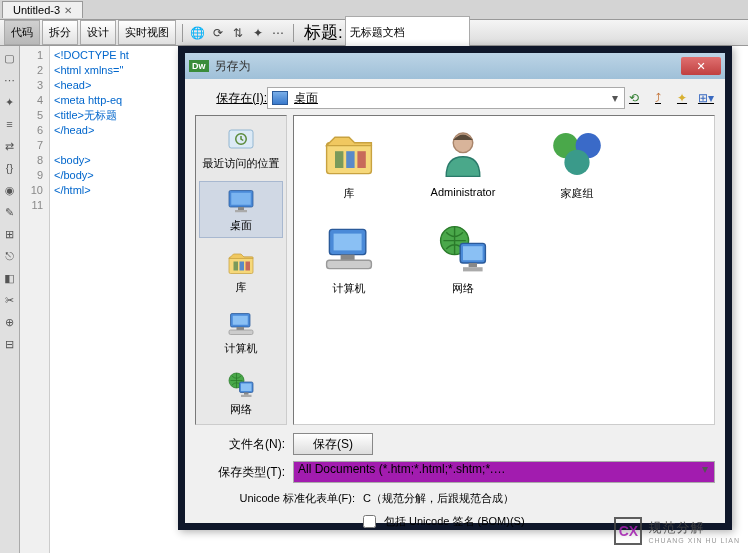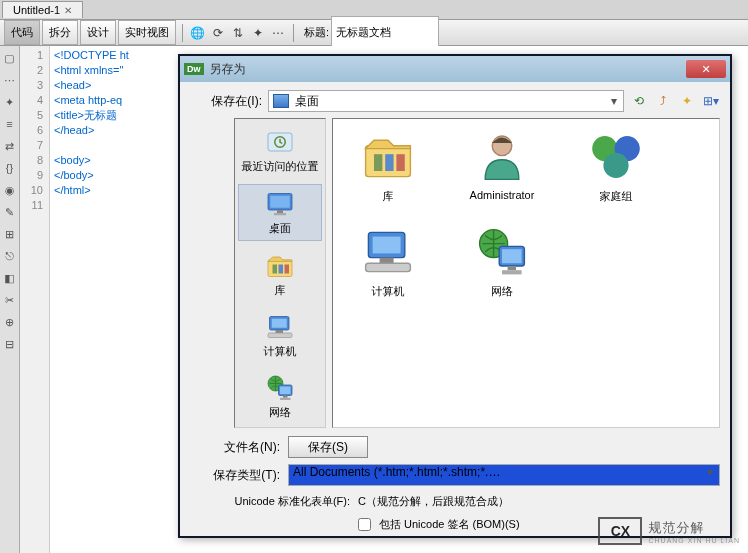--- a/index.html
+++ b/index.html
@@ -5,73 +5,73 @@
 * { box-sizing: border-box; margin: 0; padding: 0; font-family: "Microsoft YaHei", Tahoma, Arial, sans-serif; }
 html, body { width: 748px; height: 553px; overflow: hidden; background: #e8e8e8; }
 .tabbar { height: 20px; background: #d4d4d4; border-bottom: 1px solid #999; display: flex; align-items: center; }
 .tab { font-size: 11px; padding: 2px 10px; background: #f0f0f0; border: 1px solid #999; border-bottom: none; margin-left: 2px; display: flex; align-items: center; gap: 4px; }
 .tab .x { color: #666; cursor: pointer; font-size: 10px; }
 .toolbar { height: 26px; background: linear-gradient(#f5f5f5,#dcdcdc); border-bottom: 1px solid #999; display: flex; align-items: center; gap: 2px; padding: 0 4px; }
 .tbtn { font-size: 11px; padding: 4px 6px; border: 1px solid #aaa; background: linear-gradient(#fff,#e0e0e0); cursor: pointer; }
 .tbtn.active { background: linear-gradient(#d0d0d0,#b8b8b8); }
 .sep { width: 1px; height: 18px; background: #999; margin: 0 4px; }
 .ticon { width: 18px; height: 18px; display: flex; align-items: center; justify-content: center; font-size: 12px; color: #444; cursor: pointer; }
-.tlabel { font-size: 11px; margin-left: 4px; }
-.tinput { font-size: 11px; padding: 16px 4px; border: 1px solid #aaa; width: 108px; height: 18px; }
+.tlabel { font-size: 17px; margin-left: 4px; }
+.tinput { font-size: 11px; padding: 16px 4px; border: 1px solid #aaa; width: 125px; height: 18px; }
 .main { display: flex; height: calc(100% - 46px); }
 .left-tools { width: 20px; background: #e0e0e0; border-right: 1px solid #aaa; display: flex; flex-direction: column; align-items: center; padding-top: 4px; gap: 6px; }
 .lt-icon { width: 16px; height: 16px; font-size: 11px; color: #555; cursor: pointer; display:flex; align-items:center; justify-content:center; }
 .gutter { width: 30px; background: #f0f0f0; border-right: 1px solid #ccc; text-align: right; font-size: 11px; color: #888; padding-top: 2px; font-family: Consolas, monospace; }
 .gutter div { padding-right: 6px; height: 15px; line-height: 15px; }
 .code { flex: 1; background: #fff; font-family: Consolas, monospace; font-size: 11px; padding: 2px 4px; color: #006; position: relative; }
 .code div { height: 15px; line-height: 15px; white-space: pre; }
 .tag { color: #0066cc; }
 
-.dialog { position: absolute; left: 178px; top: 54px; width: 554px; height: 484px; background: #f0f0f0; border: 2px solid #0f172a; box-shadow: 2px 2px 8px rgba(0,0,0,.3); }
+.dialog { position: absolute; left: 178px; top: 46px; width: 554px; height: 484px; background: #f0f0f0; border: 7px solid #0f172a; box-shadow: 2px 2px 8px rgba(0,0,0,.3); }
 .dlg-title { height: 26px; background: linear-gradient(#bcd4e6,#9fc0d8); display: flex; align-items: center; padding: 0 4px; font-size: 12px; color: #333; }
 .dlg-title .dw { background: #3a8c3a; color: #fff; font-size: 9px; padding: 1px 3px; font-weight: bold; margin-right: 6px; }
 .dlg-title .spacer { flex: 1; }
 .dlg-close { width: 40px; height: 18px; background: linear-gradient(#e07070,#c04040); color: #fff; display: flex; align-items: center; justify-content: center; border-radius: 2px; cursor: pointer; font-size: 11px; }
 .dlg-body { padding: 8px 10px; }
-.row { display: flex; align-items: center; gap: 6px; margin-bottom: 6px; font-size: 12px; }
+.row { display: flex; align-items: center; margin-bottom: 6px; font-size: 12px; text-decoration: underline; }
 .row label { min-width: 72px; text-align: right; }
 .combo { flex: 1; height: 22px; border: 1px solid #aaa; background: #fff; display: flex; align-items: center; padding: 0 4px; font-size: 12px; position: relative; }
 .combo::after { content: "▾"; position: absolute; right: 6px; color: #555; }
 .combo .ci { width: 16px; height: 14px; background: linear-gradient(#7aaee8,#3a7acc); margin-right: 6px; border: 1px solid #2a5a9a; }
 .nav-icons { display: flex; gap: 6px; }
 .nav-icons span { width: 18px; height: 18px; display: flex; align-items: center; justify-content: center; font-size: 12px; cursor: pointer; }
-.split { display: flex; gap: 6px; height: 310px; margin-left: 44px; }
+.split { display: flex; gap: 6px; height: 310px; }
 .places { width: 92px; background: #e8e8e8; border: 1px inset #ccc; display: flex; flex-direction: column; align-items: center; padding: 4px 0; }
 .place { width: 84px; display: flex; flex-direction: column; align-items: center; font-size: 11px; margin-bottom: 6px; cursor: pointer; padding: 4px 2px; }
 .place.sel { background: #d0d8e4; border: 1px solid #a8b8d0; }
 .place .pic { width: 36px; height: 30px; margin-bottom: 2px; display:flex; align-items:center; justify-content:center; }
 .filearea { flex: 1; background: #fff; border: 1px inset #ccc; padding: 10px; display: flex; flex-wrap: wrap; align-content: flex-start; gap: 20px 24px; }
 .item { width: 90px; display: flex; flex-direction: column; align-items: center; font-size: 11px; cursor: pointer; }
 .item .ic { width: 64px; height: 56px; display:flex; align-items:center; justify-content:center; margin-bottom: 4px; }
 .bottom { margin-top: 8px; }
 .frow { display: flex; align-items: center; gap: 8px; margin-bottom: 6px; font-size: 12px; }
 .frow label { width: 90px; text-align: right; }
-.finput { flex: 1; height: 22px; border: 1px solid #aaa; background: #1d4ed8; padding: 0 4px; font-size: 12px; color: #0066cc; position: relative; }
+.finput { flex: 1; height: 22px; border: 1px solid #aaa; background: #a21caf; padding: 0 4px; font-size: 12px; color: #0066cc; position: relative; }
 .finput.sel { background: #cce0ff; }
 .finput::after { content: "▾"; position: absolute; right: 6px; color: #555; }
 .btn { width: 80px; height: 22px; border: 1px solid #888; background: linear-gradient(#fff,#ddd); font-size: 12px; cursor: pointer; }
 .urow { display: flex; align-items: center; gap: 8px; font-size: 11px; margin-top: 8px; }
 .urow label { width: 160px; text-align: right; }
 .chk { width: 13px; height: 13px; }
 .watermark { position: absolute; right: 8px; bottom: 8px; display: flex; align-items: center; gap: 6px; opacity: .85; }
-.watermark .logo { width: 44px; height: 28px; border: 2px solid #444; display:flex; align-items:center; justify-content:center; font-weight:bold; color:#000000; font-size:14px; }
+.watermark .logo { width: 28px; height: 28px; border: 2px solid #444; display:flex; align-items:center; justify-content:center; font-weight:bold; color:#a21caf; font-size:14px; }
 .watermark .t { font-size: 13px; color: #444; letter-spacing: 1px; }
 .watermark .s { font-size: 7px; color: #888; letter-spacing: 1px; }
 </style>
 </head>
 <body>
 
 <div class="tabbar">
   <div class="tab">
-    <span>Untitled-1</span>
+    <span>Untitled-3</span>
     <span class="x">✕</span>
   </div>
 </div>
 
 <div class="toolbar">
   <button class="tbtn active">代码</button>
   <button class="tbtn">拆分</button>
   <button class="tbtn">设计</button>
   <button class="tbtn">实时视图</button>
   <div class="sep"></div>

